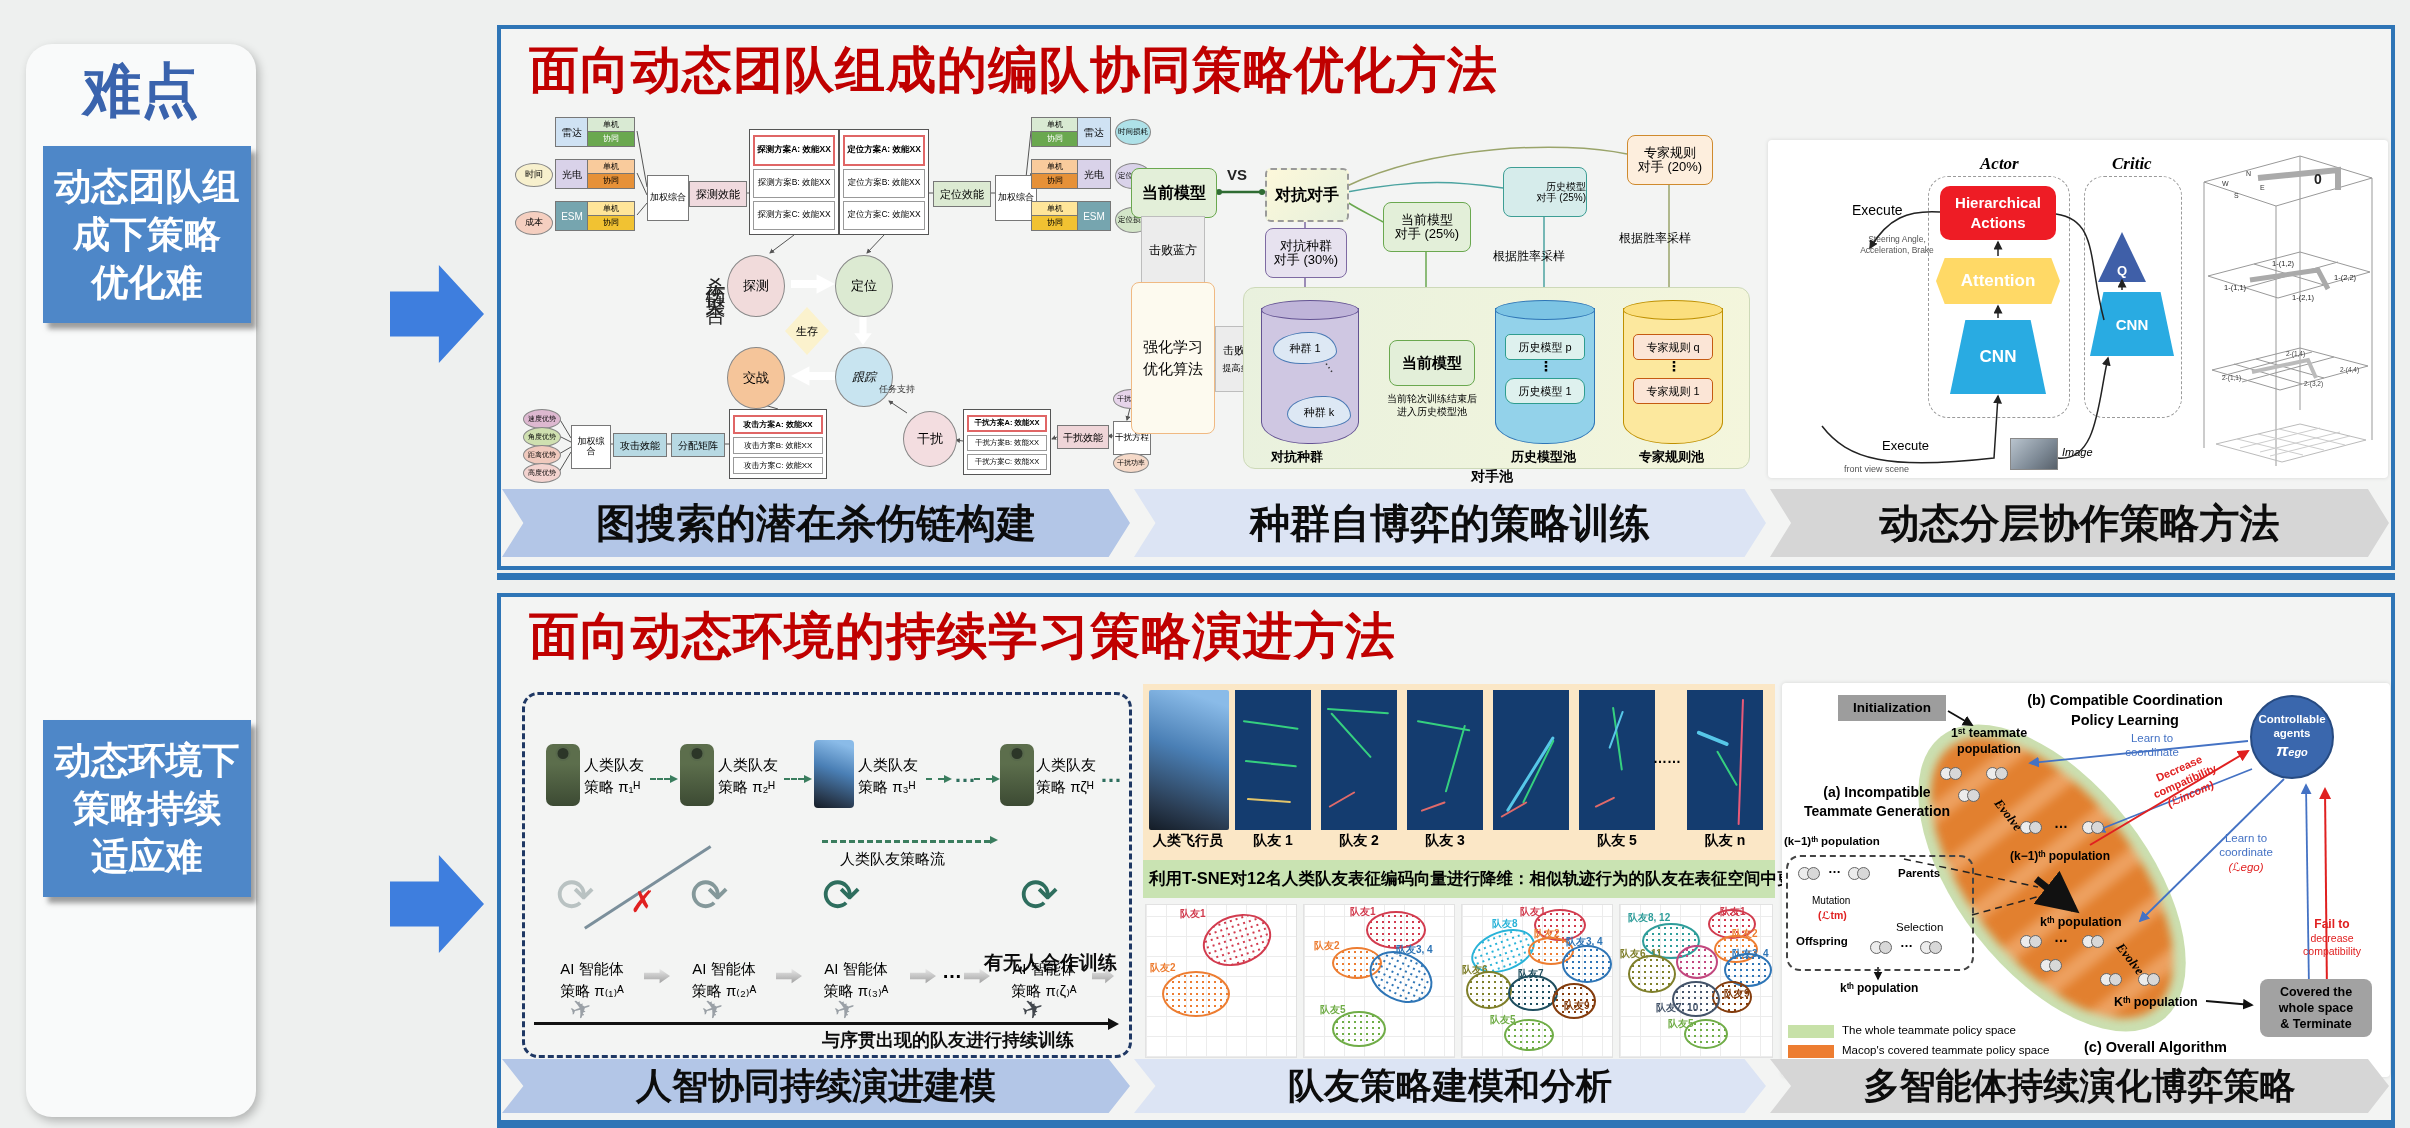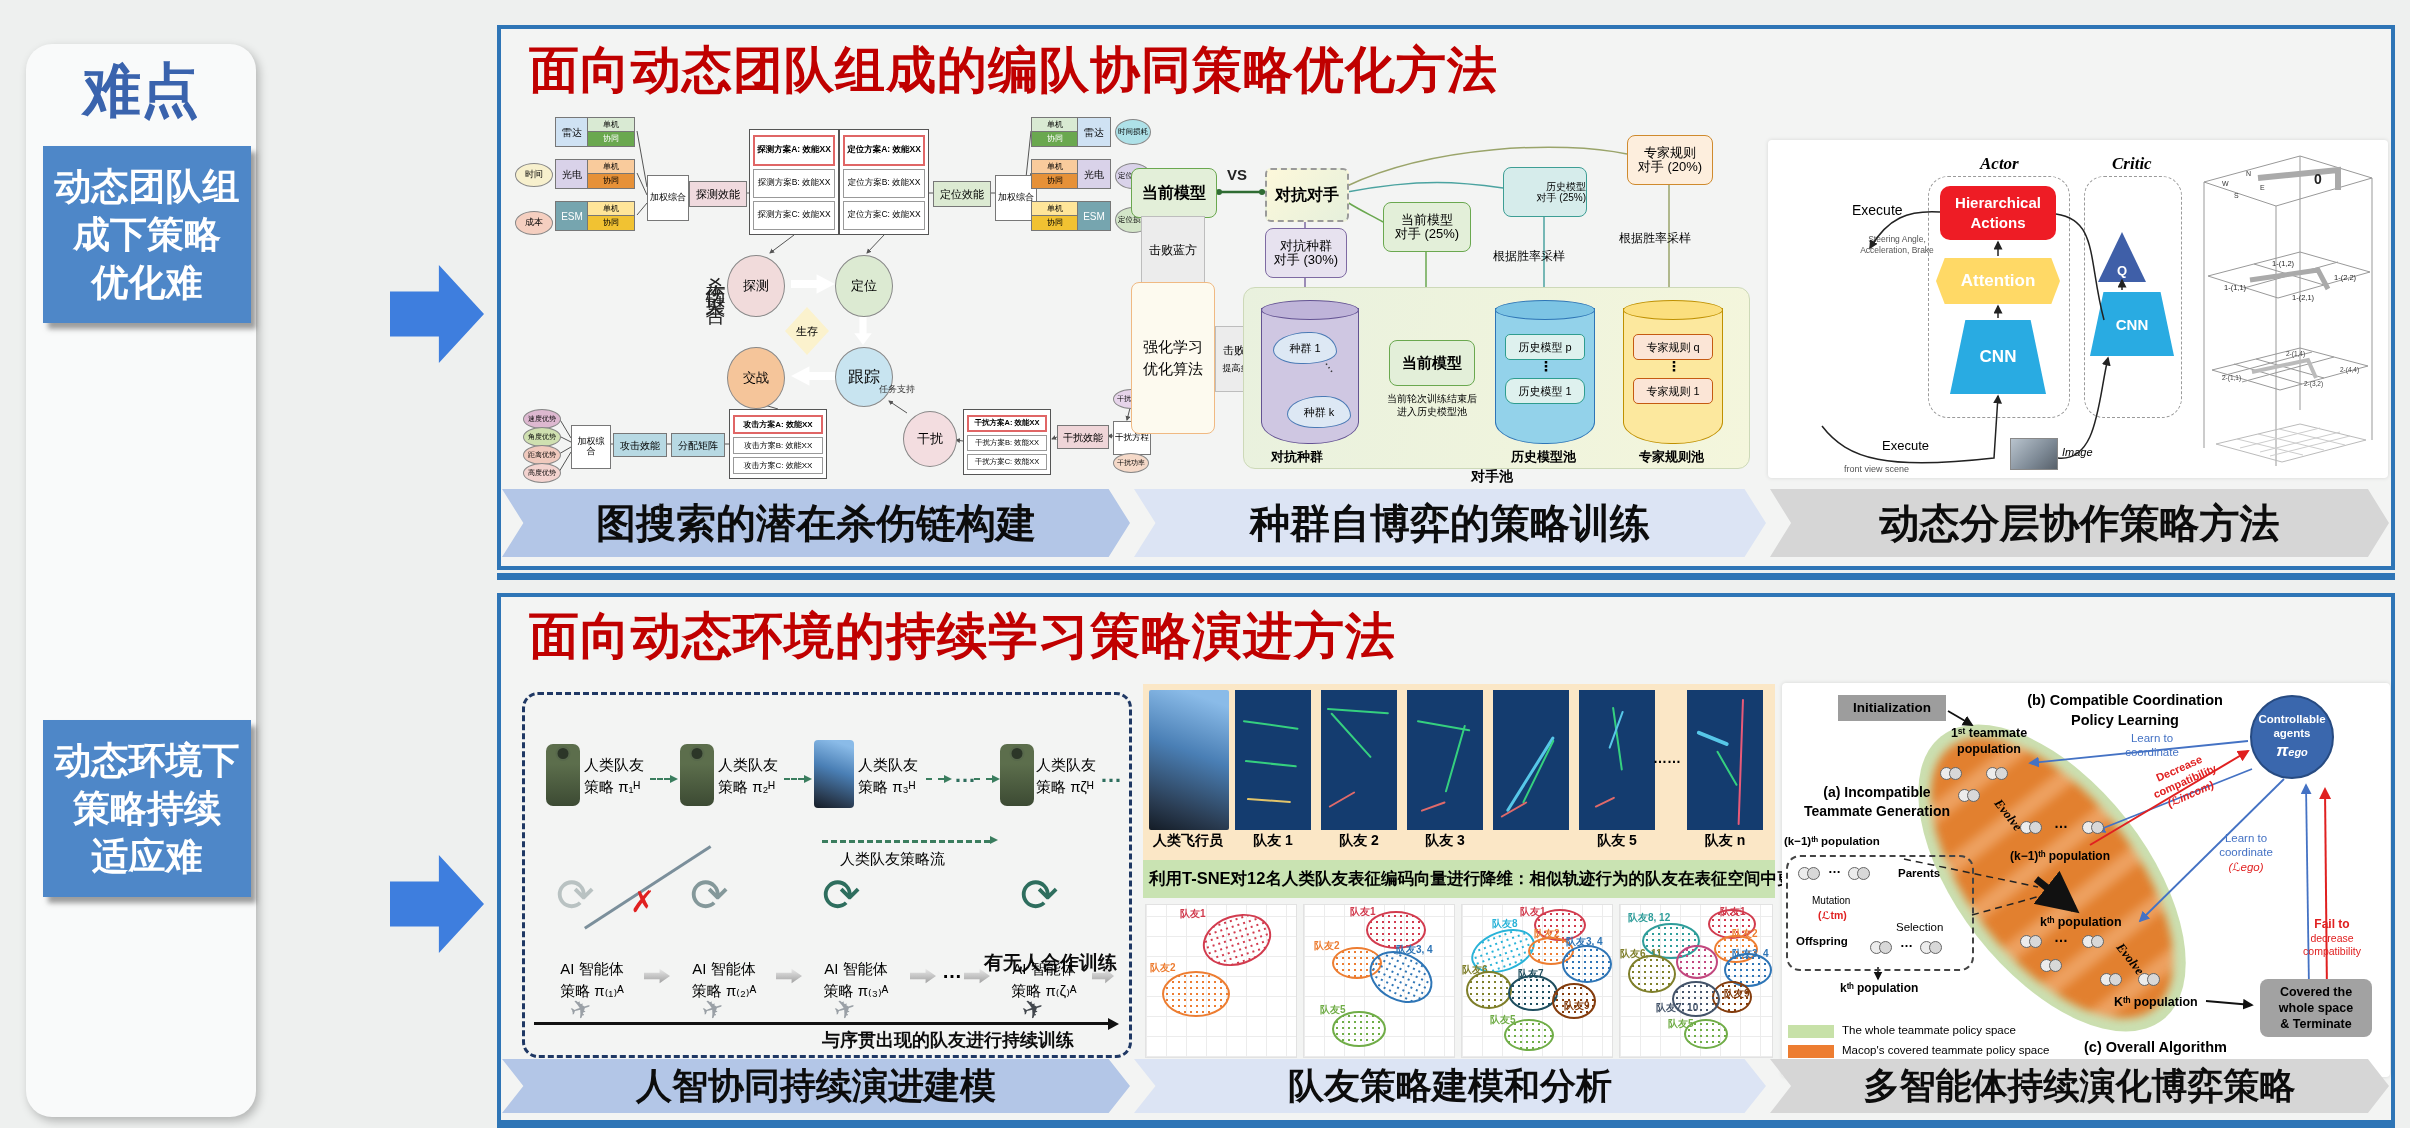--- a/index.html
+++ b/index.html
@@ -153,21 +153,21 @@
       <div class="ell" style="left:606px;top:10px;width:34px;height:24px;background:#aee1e8;font-size:7.5px;">时间损耗</div>
       <div class="ell" style="left:606px;top:54px;width:34px;height:24px;background:#d9d2e9;font-size:7.5px;">定位精度</div>
       <div class="ell" style="left:606px;top:98px;width:34px;height:24px;background:#d3e5c8;font-size:7.5px;">定位损耗</div>
 
       <div class="t vtxt" style="left:194px;top:152px;height:152px;font-size:20px;letter-spacing:7px;color:#222;">杀伤链聚合</div>
       <div class="ell" style="left:218px;top:146px;width:56px;height:60px;background:#f1dbdb;font-size:13px;">探测</div>
       <div class="ba-r" style="left:282px;top:164px;width:44px;height:22px;"></div>
       <div class="ell" style="left:326px;top:146px;width:56px;height:60px;background:#dcead2;font-size:13px;">定位</div>
       <div class="dia" style="left:276px;top:198px;width:44px;height:48px;background:#fbf2cd;font-size:11px;">生存</div>
       <div class="ba-d" style="left:344px;top:208px;width:20px;height:28px;"></div>
-      <div class="ell" style="left:326px;top:238px;width:56px;height:58px;background:#c8e4f0;font-size:16px;">跟踪</div>
+      <div class="ell" style="left:326px;top:238px;width:56px;height:58px;background:#c8e4f0;font-size:12px;font-style:italic;">跟踪</div>
       <div class="ba-l" style="left:282px;top:256px;width:44px;height:22px;"></div>
       <div class="ell" style="left:218px;top:238px;width:56px;height:60px;background:#f5c59a;font-size:13px;">交战</div>
 
       <div class="ell" style="left:14px;top:300px;width:36px;height:18px;background:#ddb8d0;font-size:7px;">速度优势</div>
       <div class="ell" style="left:14px;top:318px;width:36px;height:18px;background:#cfe0b0;font-size:7px;">角度优势</div>
       <div class="ell" style="left:14px;top:336px;width:36px;height:18px;background:#f0c9bd;font-size:7px;">距离优势</div>
       <div class="ell" style="left:14px;top:354px;width:36px;height:18px;background:#f3d3cf;font-size:7px;">高度优势</div>
       <div class="box" style="left:62px;top:316px;width:34px;height:38px;font-size:9px;padding:2px;">加权综合</div>
       <div class="box" style="left:104px;top:324px;width:52px;height:22px;background:#b7d9e3;font-size:10px;">攻击效能</div>
       <div class="box" style="left:162px;top:324px;width:52px;height:22px;background:#b7d9e3;font-size:10px;">分配矩阵</div>

